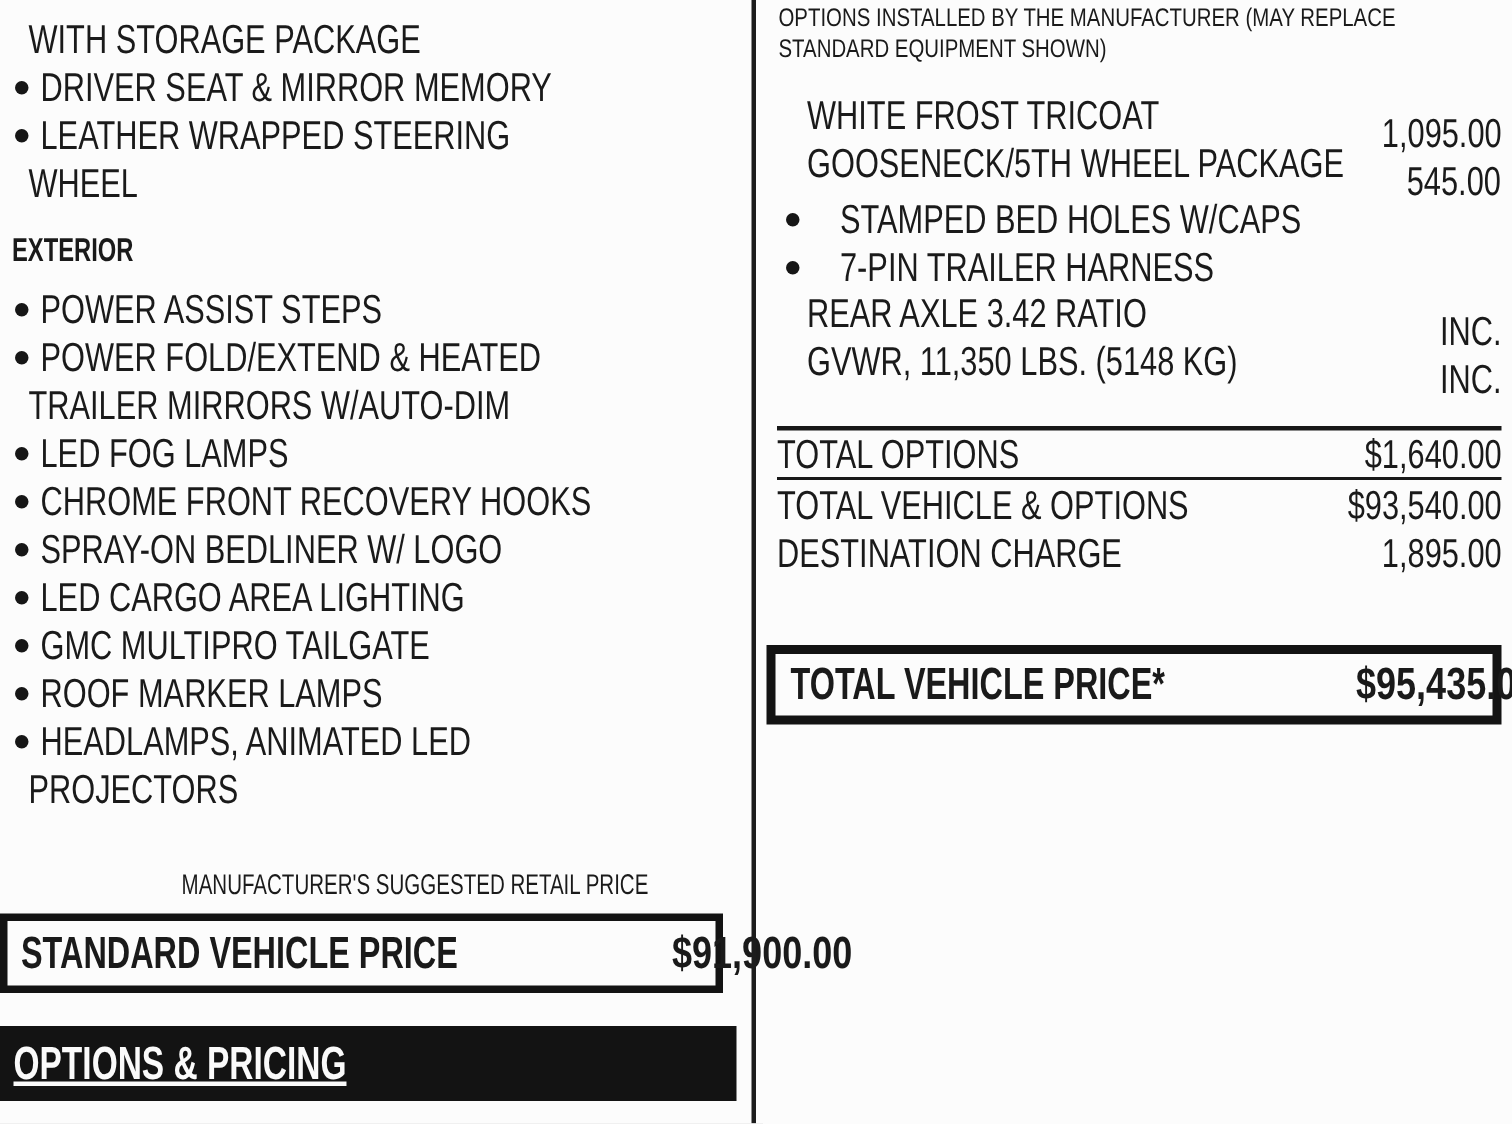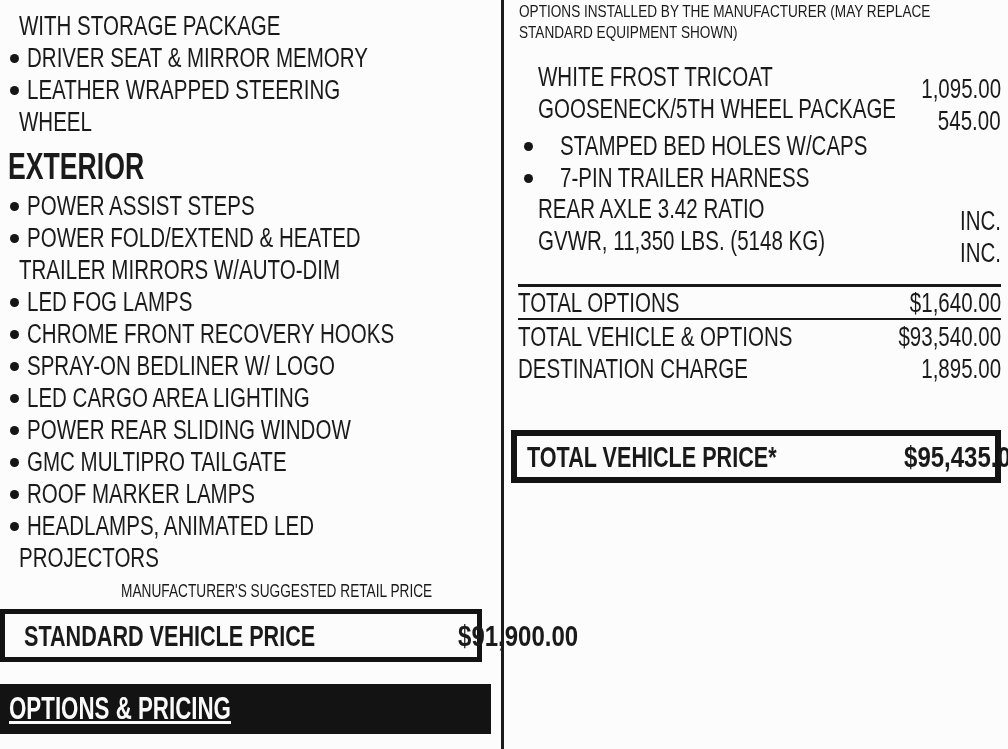--- a/index.html
+++ b/index.html
@@ -16,31 +16,31 @@
   .cxbr { display:inline-block; transform:scaleX(0.80); transform-origin:100% 50%; white-space:nowrap; }
   .cxs  { display:inline-block; transform:scaleX(0.80); transform-origin:0 50%; white-space:nowrap; }
   .cxsr { display:inline-block; transform:scaleX(0.72); transform-origin:100% 50%; white-space:nowrap; }
 
   
   .left-list { position:absolute; left:0; top:10px; width:500px; font-size:27px; }
   .fl { position:relative; height:32px; line-height:32px; }
   .fl.b { padding-left:27px; }
   .fl.c { padding-left:19px; }
   .fl.h { height:36px; line-height:36px; margin:11px 0 5px 0; padding-left:8px;
-          font-weight:700; font-size:37px; }
+          font-weight:700; font-size:22px; }
   .dot { position:absolute; left:10px; top:12px; width:9px; height:9px;
          border-radius:50%; background:#161616; }
 
   .msrp-note { position:absolute; left:0; top:581px; width:483px; height:20px;
                line-height:20px; font-size:19px; }
 
   .price-box { position:absolute; left:0; top:609px; width:482px; height:53px;
                border:5px solid #131313; box-sizing:border-box; background:#fcfcfc;
                display:flex; justify-content:space-between; align-items:center;
-               padding:0 11px 0 19px; font-weight:700; font-size:30px; }
+               padding:0 11px 0 9px; font-weight:700; font-size:30px; }
 
   .section-bar { position:absolute; left:0; top:684px; width:491px; height:50px;
                  background:#131313; color:#fafafa; display:flex; align-items:center;
                  padding-left:9px; box-sizing:border-box; font-weight:700; font-size:31px;text-decoration:underline; }
 
   
   .divider { position:absolute; left:501px; top:0; width:3px; height:749px; background:#1c1c1c; }
 
   
   .col-right { position:absolute; left:518px; top:0; width:483px; height:749px; }
@@ -77,21 +77,20 @@
     <div class="fl b"><span class="dot"></span><span class="cx">LEATHER WRAPPED STEERING</span></div>
     <div class="fl c"><span class="cx">WHEEL</span></div>
     <div class="fl h"><span class="cxb">EXTERIOR</span></div>
     <div class="fl b"><span class="dot"></span><span class="cx">POWER ASSIST STEPS</span></div>
     <div class="fl b"><span class="dot"></span><span class="cx">POWER FOLD/EXTEND &amp; HEATED</span></div>
     <div class="fl c"><span class="cx">TRAILER MIRRORS W/AUTO-DIM</span></div>
     <div class="fl b"><span class="dot"></span><span class="cx">LED FOG LAMPS</span></div>
     <div class="fl b"><span class="dot"></span><span class="cx">CHROME FRONT RECOVERY HOOKS</span></div>
     <div class="fl b"><span class="dot"></span><span class="cx">SPRAY-ON BEDLINER W/ LOGO</span></div>
     <div class="fl b"><span class="dot"></span><span class="cx">LED CARGO AREA LIGHTING</span></div>
-    <div class="fl b"><span class="dot"></span><span class="cx">POWER REAR SLIDING WINDOW</span></div>
     <div class="fl b"><span class="dot"></span><span class="cx">GMC MULTIPRO TAILGATE</span></div>
     <div class="fl b"><span class="dot"></span><span class="cx">ROOF MARKER LAMPS</span></div>
     <div class="fl b"><span class="dot"></span><span class="cx">HEADLAMPS, ANIMATED LED</span></div>
     <div class="fl c"><span class="cx">PROJECTORS</span></div>
   </div>
 
   <div class="msrp-note">
     <span class="cxsr">MANUFACTURER'S SUGGESTED RETAIL PRICE</span>
   </div>
 

